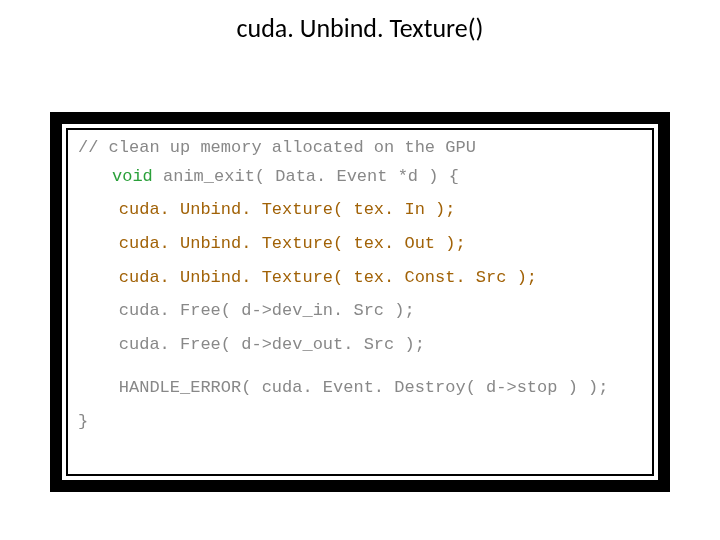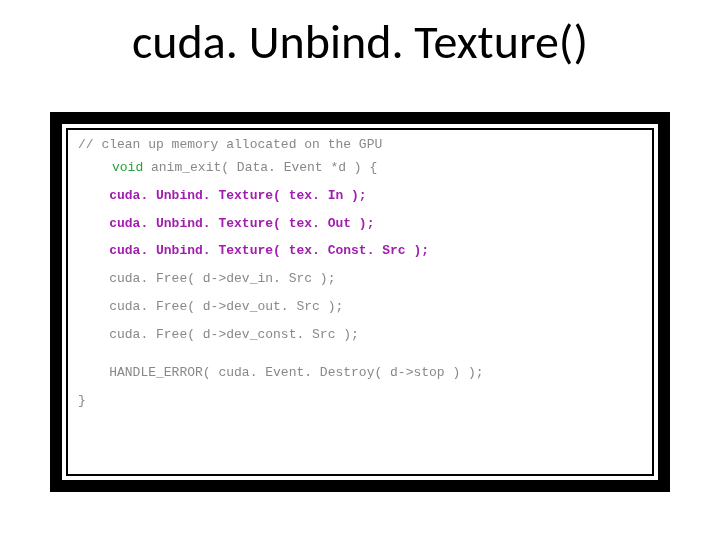--- a/index.html
+++ b/index.html
@@ -9,21 +9,21 @@
     height: 540px;
     position: relative;
     background: #fff;
   }
   .title {
     position: absolute;
     top: 12px;
     left: 0;
     width: 100%;
     text-align: center;
-    font-size: 48px;
+    font-size: 26px;
     color: #000;
     font-weight: 400;
   }
   .code-outer {
     position: absolute;
     top: 112px;
     left: 50px;
     width: 620px;
     height: 380px;
     background: #000;
@@ -35,46 +35,45 @@
     background: #fff;
     padding: 4px;
   }
   .code-inner {
     width: 100%;
     height: 100%;
     border: 2px solid #000;
     background: #fff;
     padding: 6px 10px;
     font-family: "Courier New", monospace;
-    font-size: 13px;
+    font-size: 17px;
     color: #888;
     line-height: 1.45;
     overflow: hidden;
   }
   .code-line { white-space: pre; margin-bottom: 9px; }
   .code-line.tight { margin-bottom: 4px; }
   .kw { color: #2aa03a; margin-left: 34px; }
-  .bold { font-weight: bold; color: #a21caf; }
+  .bold { font-weight: normal; color: #a16207; }
   .blank { height: 10px; }
 </style>
 </head>
 <body>
 <div class="slide">
   <h1 class="title">cuda. Unbind. Texture()</h1>
 
   <div class="code-outer">
     <div class="code-mid">
       <div class="code-inner">
         <div class="code-line tight">// clean up memory allocated on the GPU</div>
         <div class="code-line"><span class="kw">void</span><span> anim_exit( Data. Event *d ) {</span></div>
         <div class="code-line bold">    cuda. Unbind. Texture( tex. In );</div>
         <div class="code-line bold">    cuda. Unbind. Texture( tex. Out );</div>
         <div class="code-line bold">    cuda. Unbind. Texture( tex. Const. Src );</div>
         <div class="code-line">    cuda. Free( d-&gt;dev_in. Src );</div>
         <div class="code-line">    cuda. Free( d-&gt;dev_out. Src );</div>
-        <div class="code-line">    cuda. Free( d-&gt;dev_const. Src );</div>
         <div class="blank"></div>
         <div class="code-line">    HANDLE_ERROR( cuda. Event. Destroy( d-&gt;stop ) );</div>
         <div class="code-line tight">}</div>
       </div>
     </div>
   </div>
 </div>
 
 </body></html>

